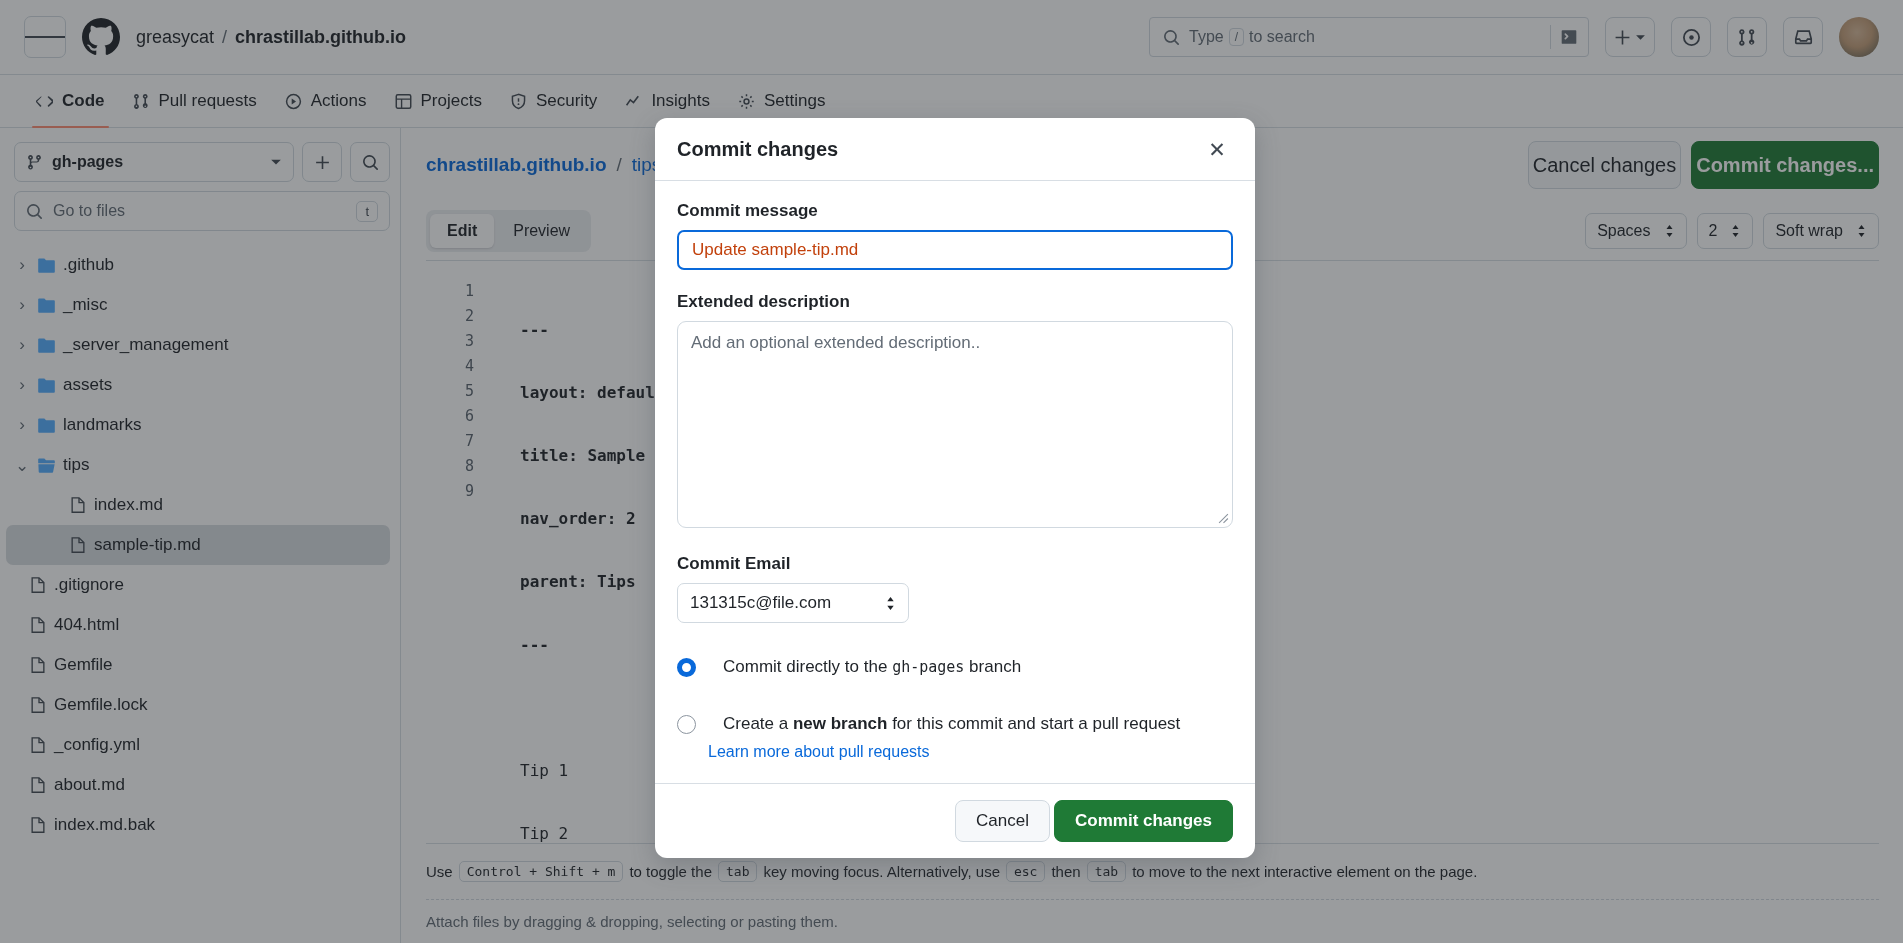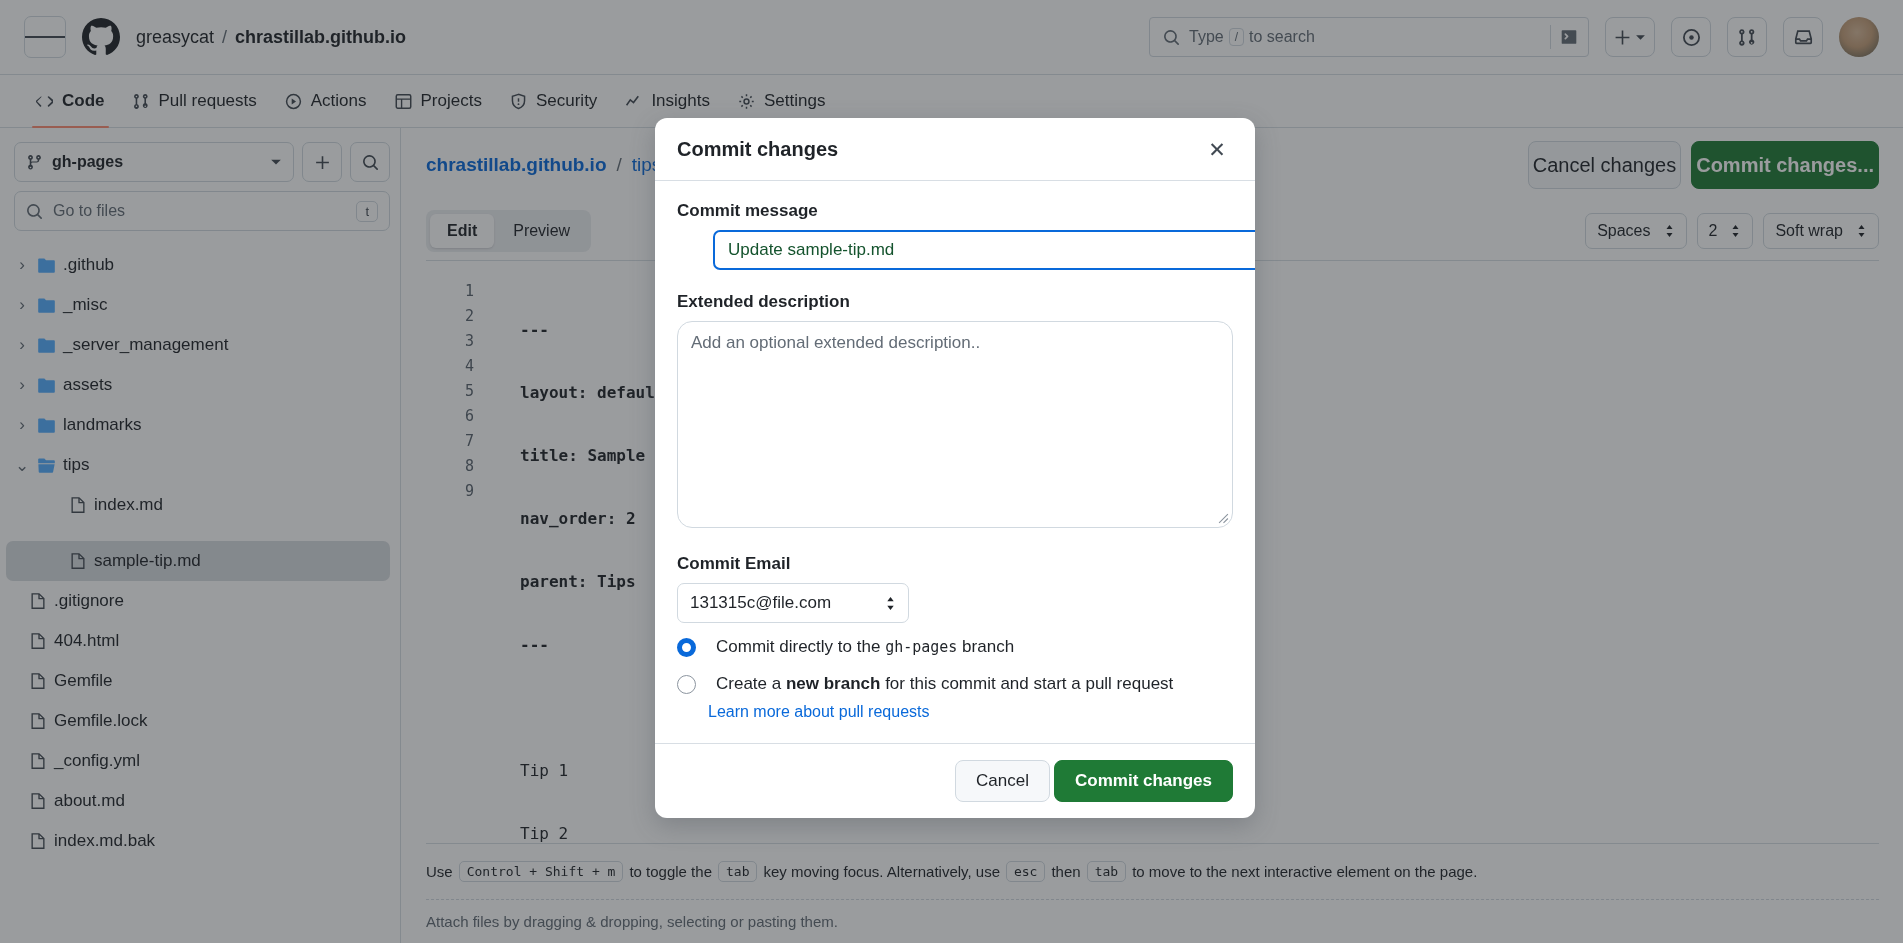--- a/index.html
+++ b/index.html
@@ -122,21 +122,21 @@
   .tkey {
     border: 1px solid #d1d9e0; border-radius: 5px;
     font-size: 13px; padding: 2px 8px; color: #424a53;
   }
   .tree { flex: 1 1 auto; overflow: hidden; margin-left: -8px; }
   .tree-item {
     display: flex; align-items: center; gap: 7px;
     height: 40px; padding-left: 8px; border-radius: 7px;
     font-size: 17px; cursor: pointer; position: relative;
   }
-  .tree-item.sel { background: #d8dce0; margin-top: 16px; }
+  .tree-item.sel { background: #d8dce0; }
   .tree-item.sel::before {
     content: ""; position: absolute; left: -8px; top: 5px; bottom: 5px;
     width: 4px; border-radius: 3px; background: #0969da;
   }
   .chev { width: 16px; flex: 0 0 16px; display: flex; align-items: center; justify-content: center; color: #636c76; }
   .indent-root-file { padding-left: 23px; }
   .nested { padding-left: 63px; }
   
   .editor { flex: 1 1 auto; display: flex; flex-direction: column; min-width: 0; }
   .crumbbar {
@@ -238,46 +238,45 @@
   .x-btn {
     width: 32px; height: 32px; border-radius: 6px;
     display: flex; align-items: center; justify-content: center;
     cursor: pointer; color: #424a53; font-size: 21px; line-height: 1;
   }
   .modal-body { padding: 20px 22px 22px 22px; }
   .field-label { font-size: 17px; font-weight: 600; margin-bottom: 9px; }
   .text-input {
     width: 100%; height: 40px;
     border: 2px solid #0969da; border-radius: 7px;
-    padding: 0 13px; font-size: 17px; color: #14532d;
+    padding: 0 13px; font-size: 17px; color: #c2410c;
     display: flex; align-items: center;
     background: #fff; cursor: text;
     font-family: inherit;
-    margin-left: 36px;
   }
   .textarea {
     width: 100%; height: 207px;
-    border: 1px solid #d1d9e0; border-radius: 15px;
+    border: 1px solid #d1d9e0; border-radius: 9px;
     padding: 11px 13px; font-size: 17px; color: #636c76;
     background: #fff; cursor: text; position: relative;
     font-family: inherit;
   }
   .resize-grip {
     position: absolute; right: 3px; bottom: 3px; width: 11px; height: 11px;
   }
   .mt22 { margin-top: 22px; }
   .mt26 { margin-top: 26px; }
   .email-select {
     height: 40px; width: 232px;
     border: 1px solid #d1d9e0; border-radius: 7px;
     display: flex; align-items: center; padding: 0 12px;
     font-size: 17px; background: #fff; cursor: pointer; gap: 12px;
   }
   .email-value { flex: 1 1 auto; }
-  .radio-row { display: flex; align-items: flex-start; gap: 20px; margin-top: 12px; font-size: 17px; }
+  .radio-row { display: flex; align-items: flex-start; gap: 27px; margin-top: 32px; font-size: 17px; }
   .radio {
     width: 19px; height: 19px; flex: 0 0 19px; margin-top: 3px;
     border-radius: 50%; border: 1px solid #8c959f; background: #fff; cursor: pointer;
   }
   .radio.on { border: 5px solid #0969da; }
   .radio-label { line-height: 1.45; }
   .mono-inline { font-family: "DejaVu Sans Mono", monospace; font-size: 15px; }
   .bold { font-weight: 700; }
   .link { color: #0969da; cursor: pointer; }
   .learn-more { margin: 7px 0 0 31px; font-size: 16px; }

